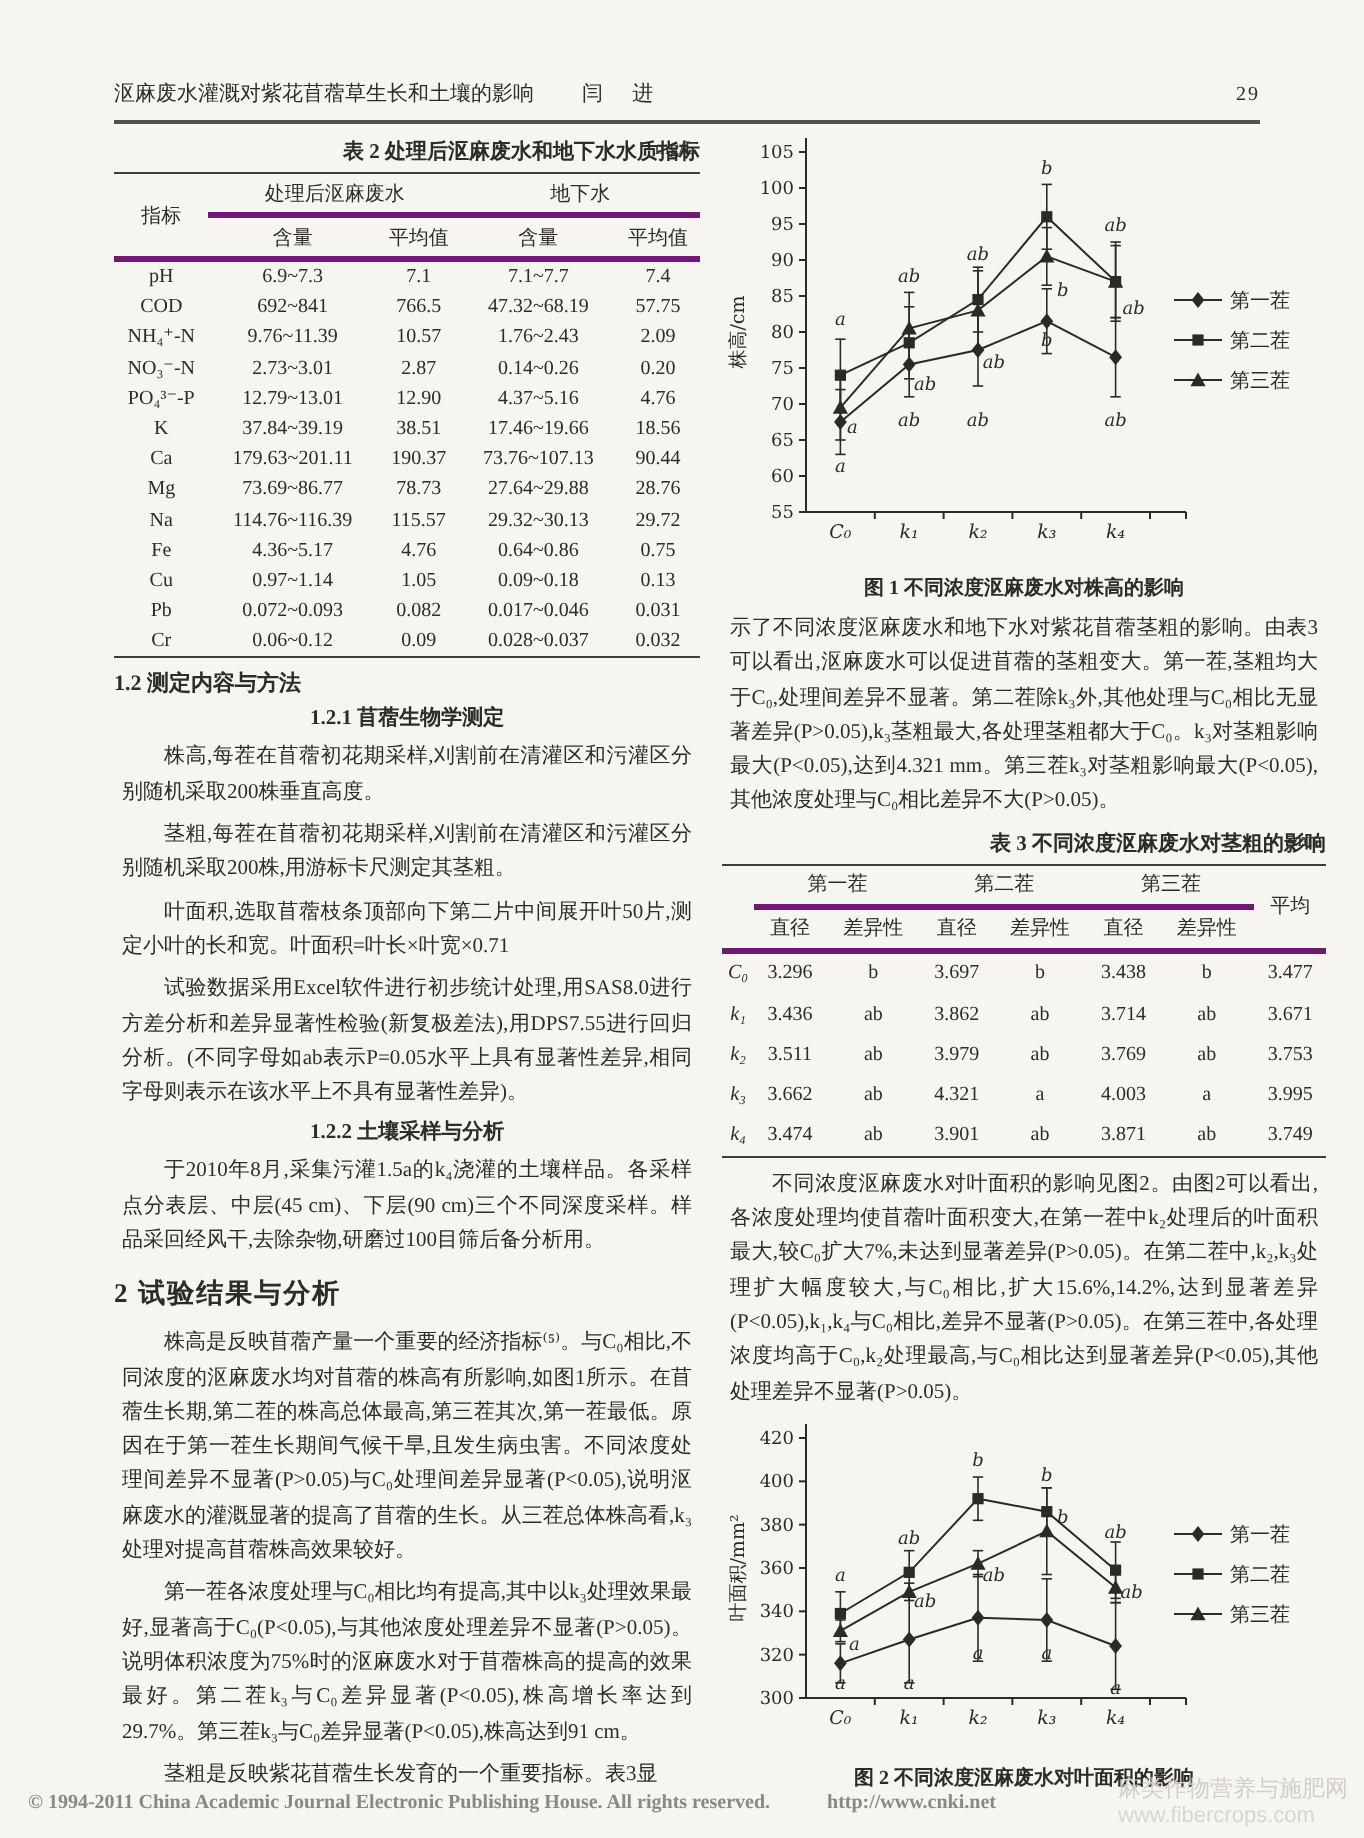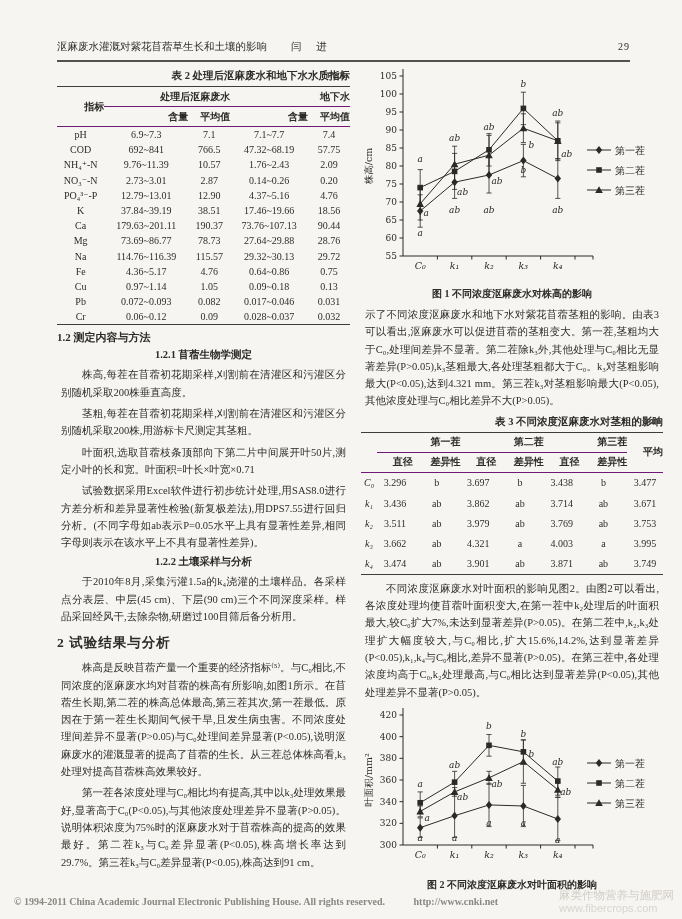--- a/index.html
+++ b/index.html
@@ -11,21 +11,21 @@
   .header .author{margin-left:24px;letter-spacing:6px;}
   .header .pageno{margin-left:auto;font-size:10px;letter-spacing:1px;}
   
   .col-left{position:absolute;left:57px;top:66px;width:293px;}
   .col-right{position:absolute;left:361px;top:60px;width:302px;}
   
   .tbl-caption{position:relative;text-align:right;font-weight:bold;font-size:10.5px;margin:3px 0 3px;}
   .cap-unit{position:absolute;right:2px;top:1px;font-weight:normal;font-size:9.5px;}
   .paper-table{width:100%;border-collapse:collapse;text-align:center;
                border-top:1.4px solid #403c38;border-bottom:1.4px solid #403c38;}
-  .paper-table th{font-weight:bold;font-size:10px;padding:2.5px 0;border-bottom:1px solid #701a75;text-align:right;}
+  .paper-table th{font-weight:normal;font-size:10px;padding:2.5px 0;border-bottom:3px solid #701a75;}
   .paper-table td{font-size:10px;padding:2.1px 0;white-space:nowrap;}
   #table3 td{padding:4.6px 0;}
   .ital{font-style:italic;}
   
   .body-text{font-size:10.5px;line-height:17.3px;text-align:justify;text-indent:2em;margin:4px;}
   .no-indent{text-indent:0;}
   .h-sub{font-weight:bold;font-size:11px;margin:5px 0 2px;}
   .h-sub2{font-weight:bold;font-size:10.5px;margin:3px 0 2px;text-align:center;}
   .h-sec{font-weight:bold;font-size:13.5px;margin:9px 0 7px;letter-spacing:1px;}
   
@@ -169,20 +169,21 @@
     <div class="h-sub2">1.2.1  苜蓿生物学测定</div>
     <p class="body-text">株高,每茬在苜蓿初花期采样,刈割前在清灌区和污灌区分别随机采取200株垂直高度。</p>
     <p class="body-text">茎粗,每茬在苜蓿初花期采样,刈割前在清灌区和污灌区分别随机采取200株,用游标卡尺测定其茎粗。</p>
     <p class="body-text">叶面积,选取苜蓿枝条顶部向下第二片中间展开叶50片,测定小叶的长和宽。叶面积=叶长×叶宽×0.71</p>
     <p class="body-text">试验数据采用Excel软件进行初步统计处理,用SAS8.0进行方差分析和差异显著性检验(新复极差法),用DPS7.55进行回归分析。(不同字母如ab表示P=0.05水平上具有显著性差异,相同字母则表示在该水平上不具有显著性差异)。</p>
     <div class="h-sub2">1.2.2  土壤采样与分析</div>
     <p class="body-text">于2010年8月,采集污灌1.5a的k₄浇灌的土壤样品。各采样点分表层、中层(45 cm)、下层(90 cm)三个不同深度采样。样品采回经风干,去除杂物,研磨过100目筛后备分析用。</p>
     <div class="h-sec">2  试验结果与分析</div>
     <p class="body-text">株高是反映苜蓿产量一个重要的经济指标⁽⁵⁾。与C₀相比,不同浓度的沤麻废水均对苜蓿的株高有所影响,如图1所示。在苜蓿生长期,第二茬的株高总体最高,第三茬其次,第一茬最低。原因在于第一茬生长期间气候干旱,且发生病虫害。不同浓度处理间差异不显著(P&gt;0.05)与C₀处理间差异显著(P&lt;0.05),说明沤麻废水的灌溉显著的提高了苜蓿的生长。从三茬总体株高看,k₃处理对提高苜蓿株高效果较好。</p>
     <p class="body-text">第一茬各浓度处理与C₀相比均有提高,其中以k₃处理效果最好,显著高于C₀(P&lt;0.05),与其他浓度处理差异不显著(P&gt;0.05)。说明体积浓度为75%时的沤麻废水对于苜蓿株高的提高的效果最好。第二茬k₃与C₀差异显著(P&lt;0.05),株高增长率达到29.7%。第三茬k₃与C₀差异显著(P&lt;0.05),株高达到91 cm。</p>
+    <p class="body-text">茎粗是反映紫花苜蓿生长发育的一个重要指标。表3显</p>
   </div>
 
   <div class="col-right">
 
     <figure>
       <svg width="302" height="226" viewBox="0 0 302 226">
           <line x1="42" y1="9" x2="42" y2="196" stroke="#2c2a27" stroke-width="1"></line>
           <line x1="42" y1="196" x2="232" y2="196" stroke="#2c2a27" stroke-width="1"></line>
           <line x1="38.5" y1="196" x2="42" y2="196" stroke="#2c2a27" stroke-width="1"></line>
           <text x="36" y="199" font-size="9" fill="#2c2a27" text-anchor="end" font-family="&quot;DejaVu Serif&quot;,&quot;Liberation Serif&quot;,serif">55</text>

